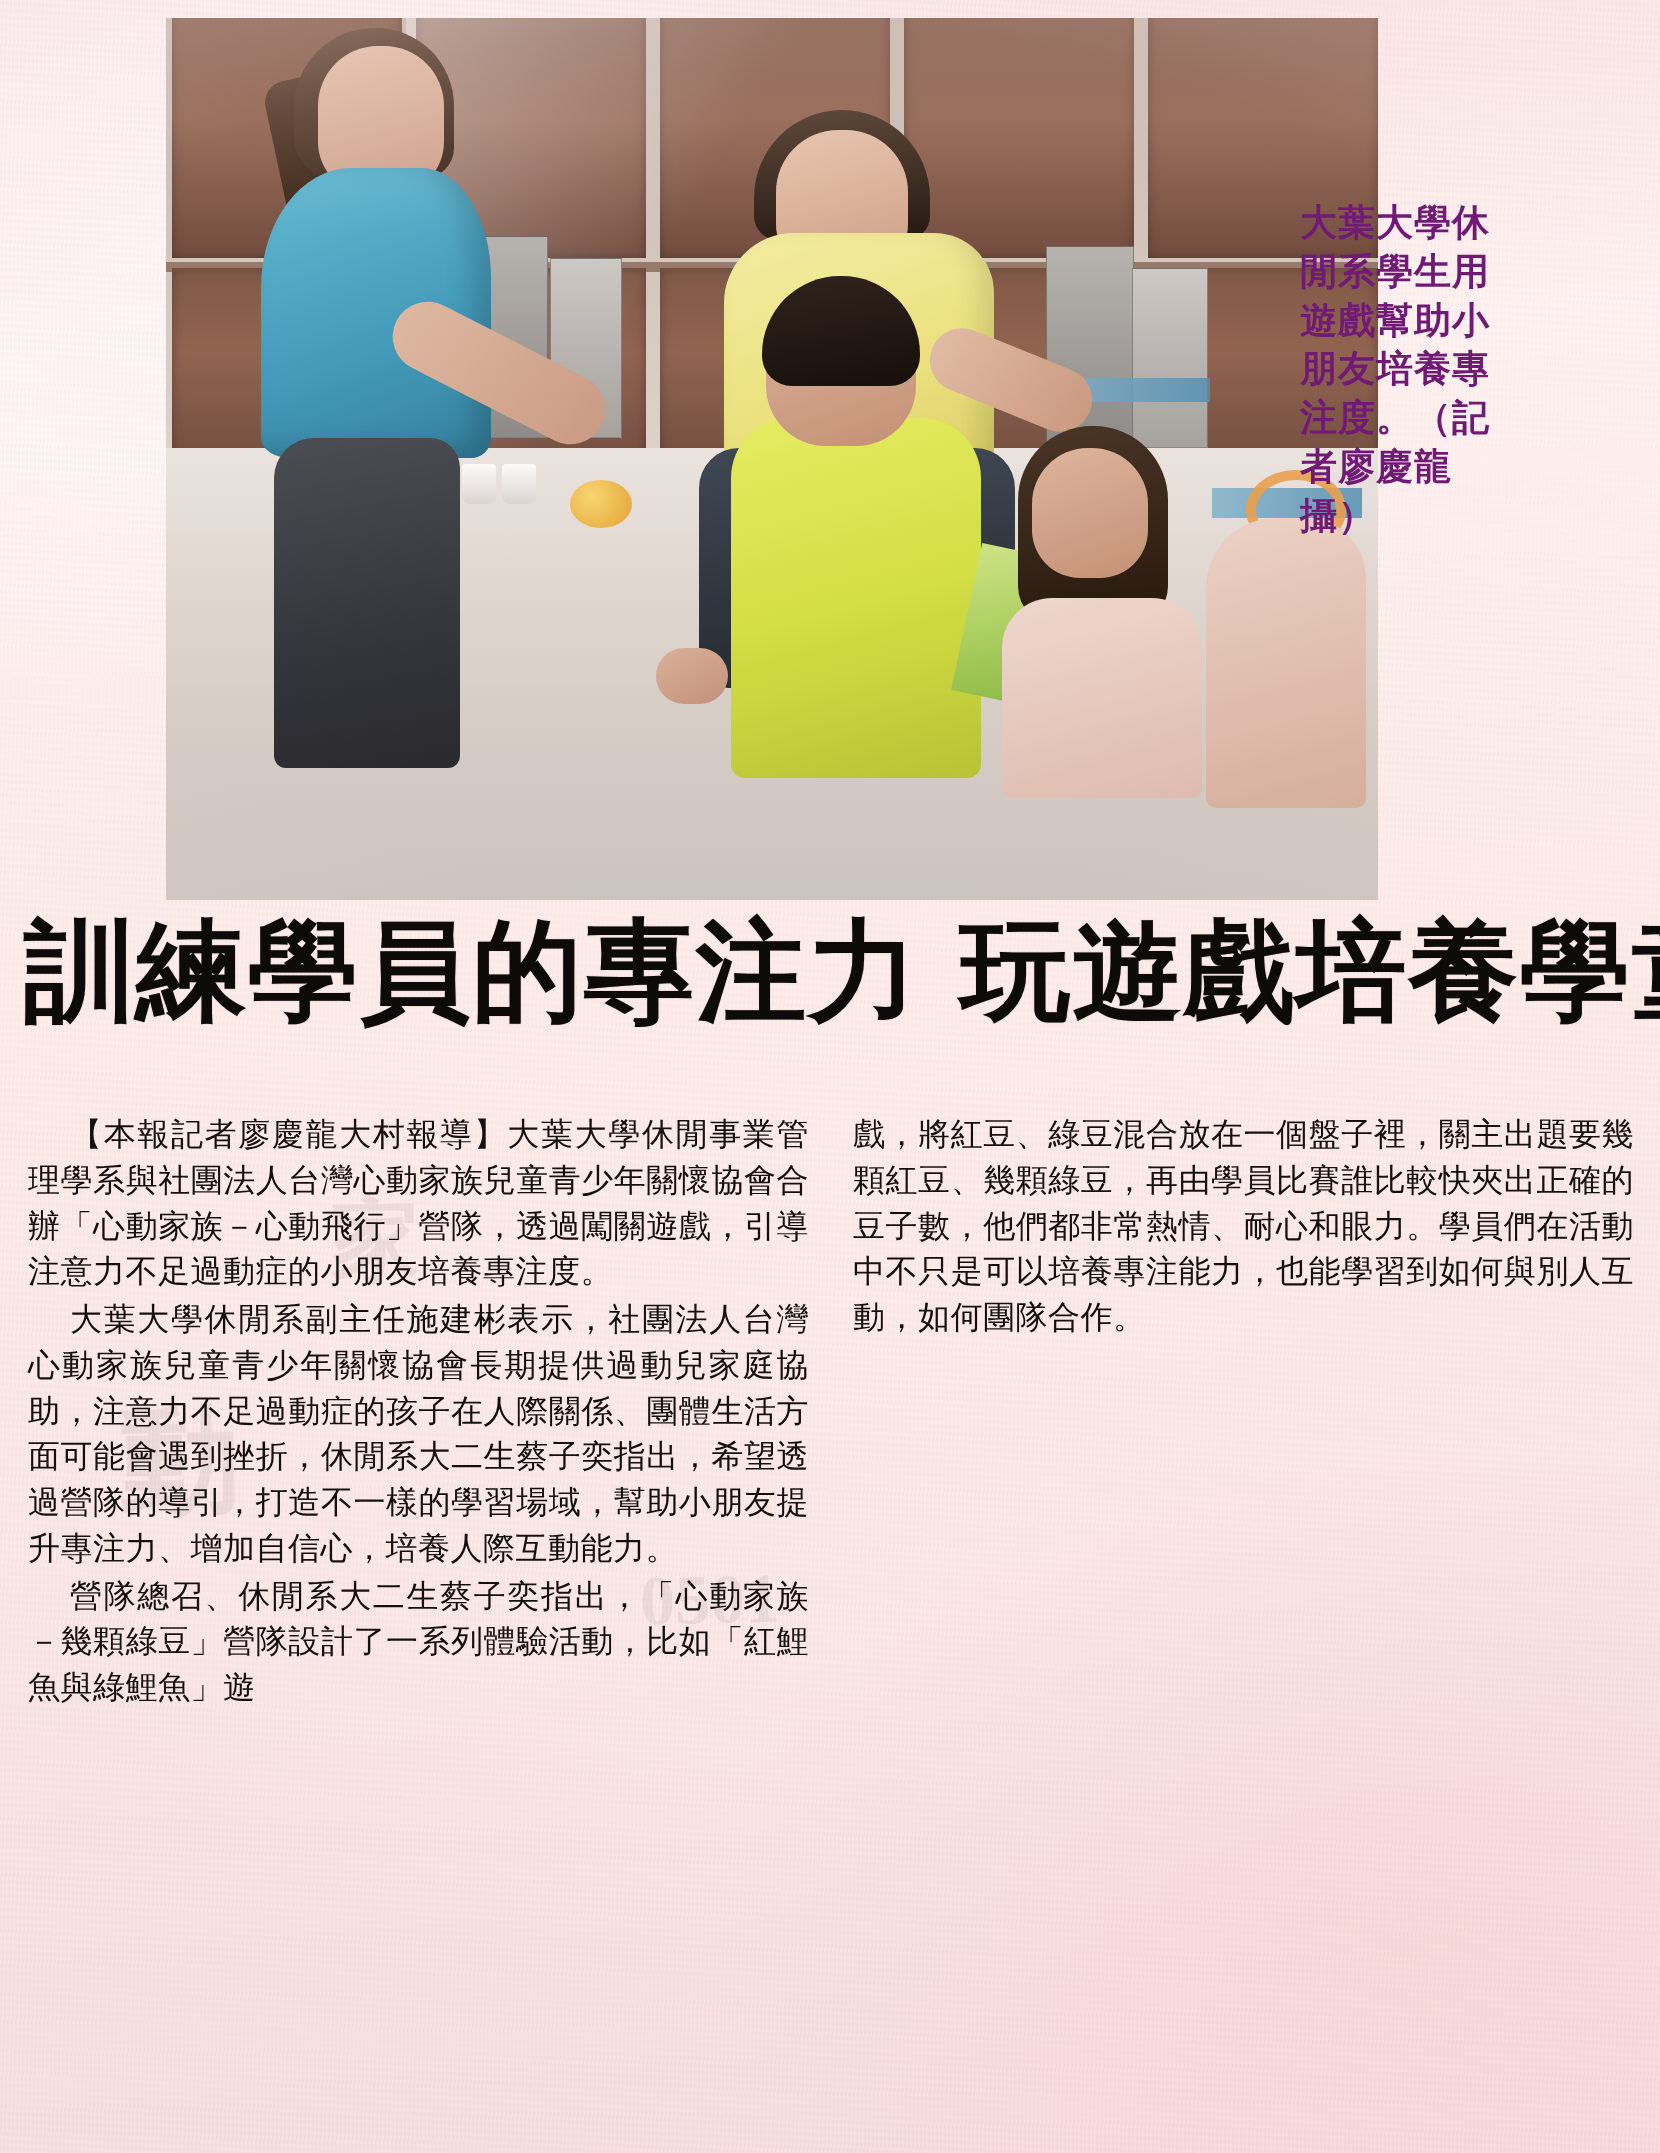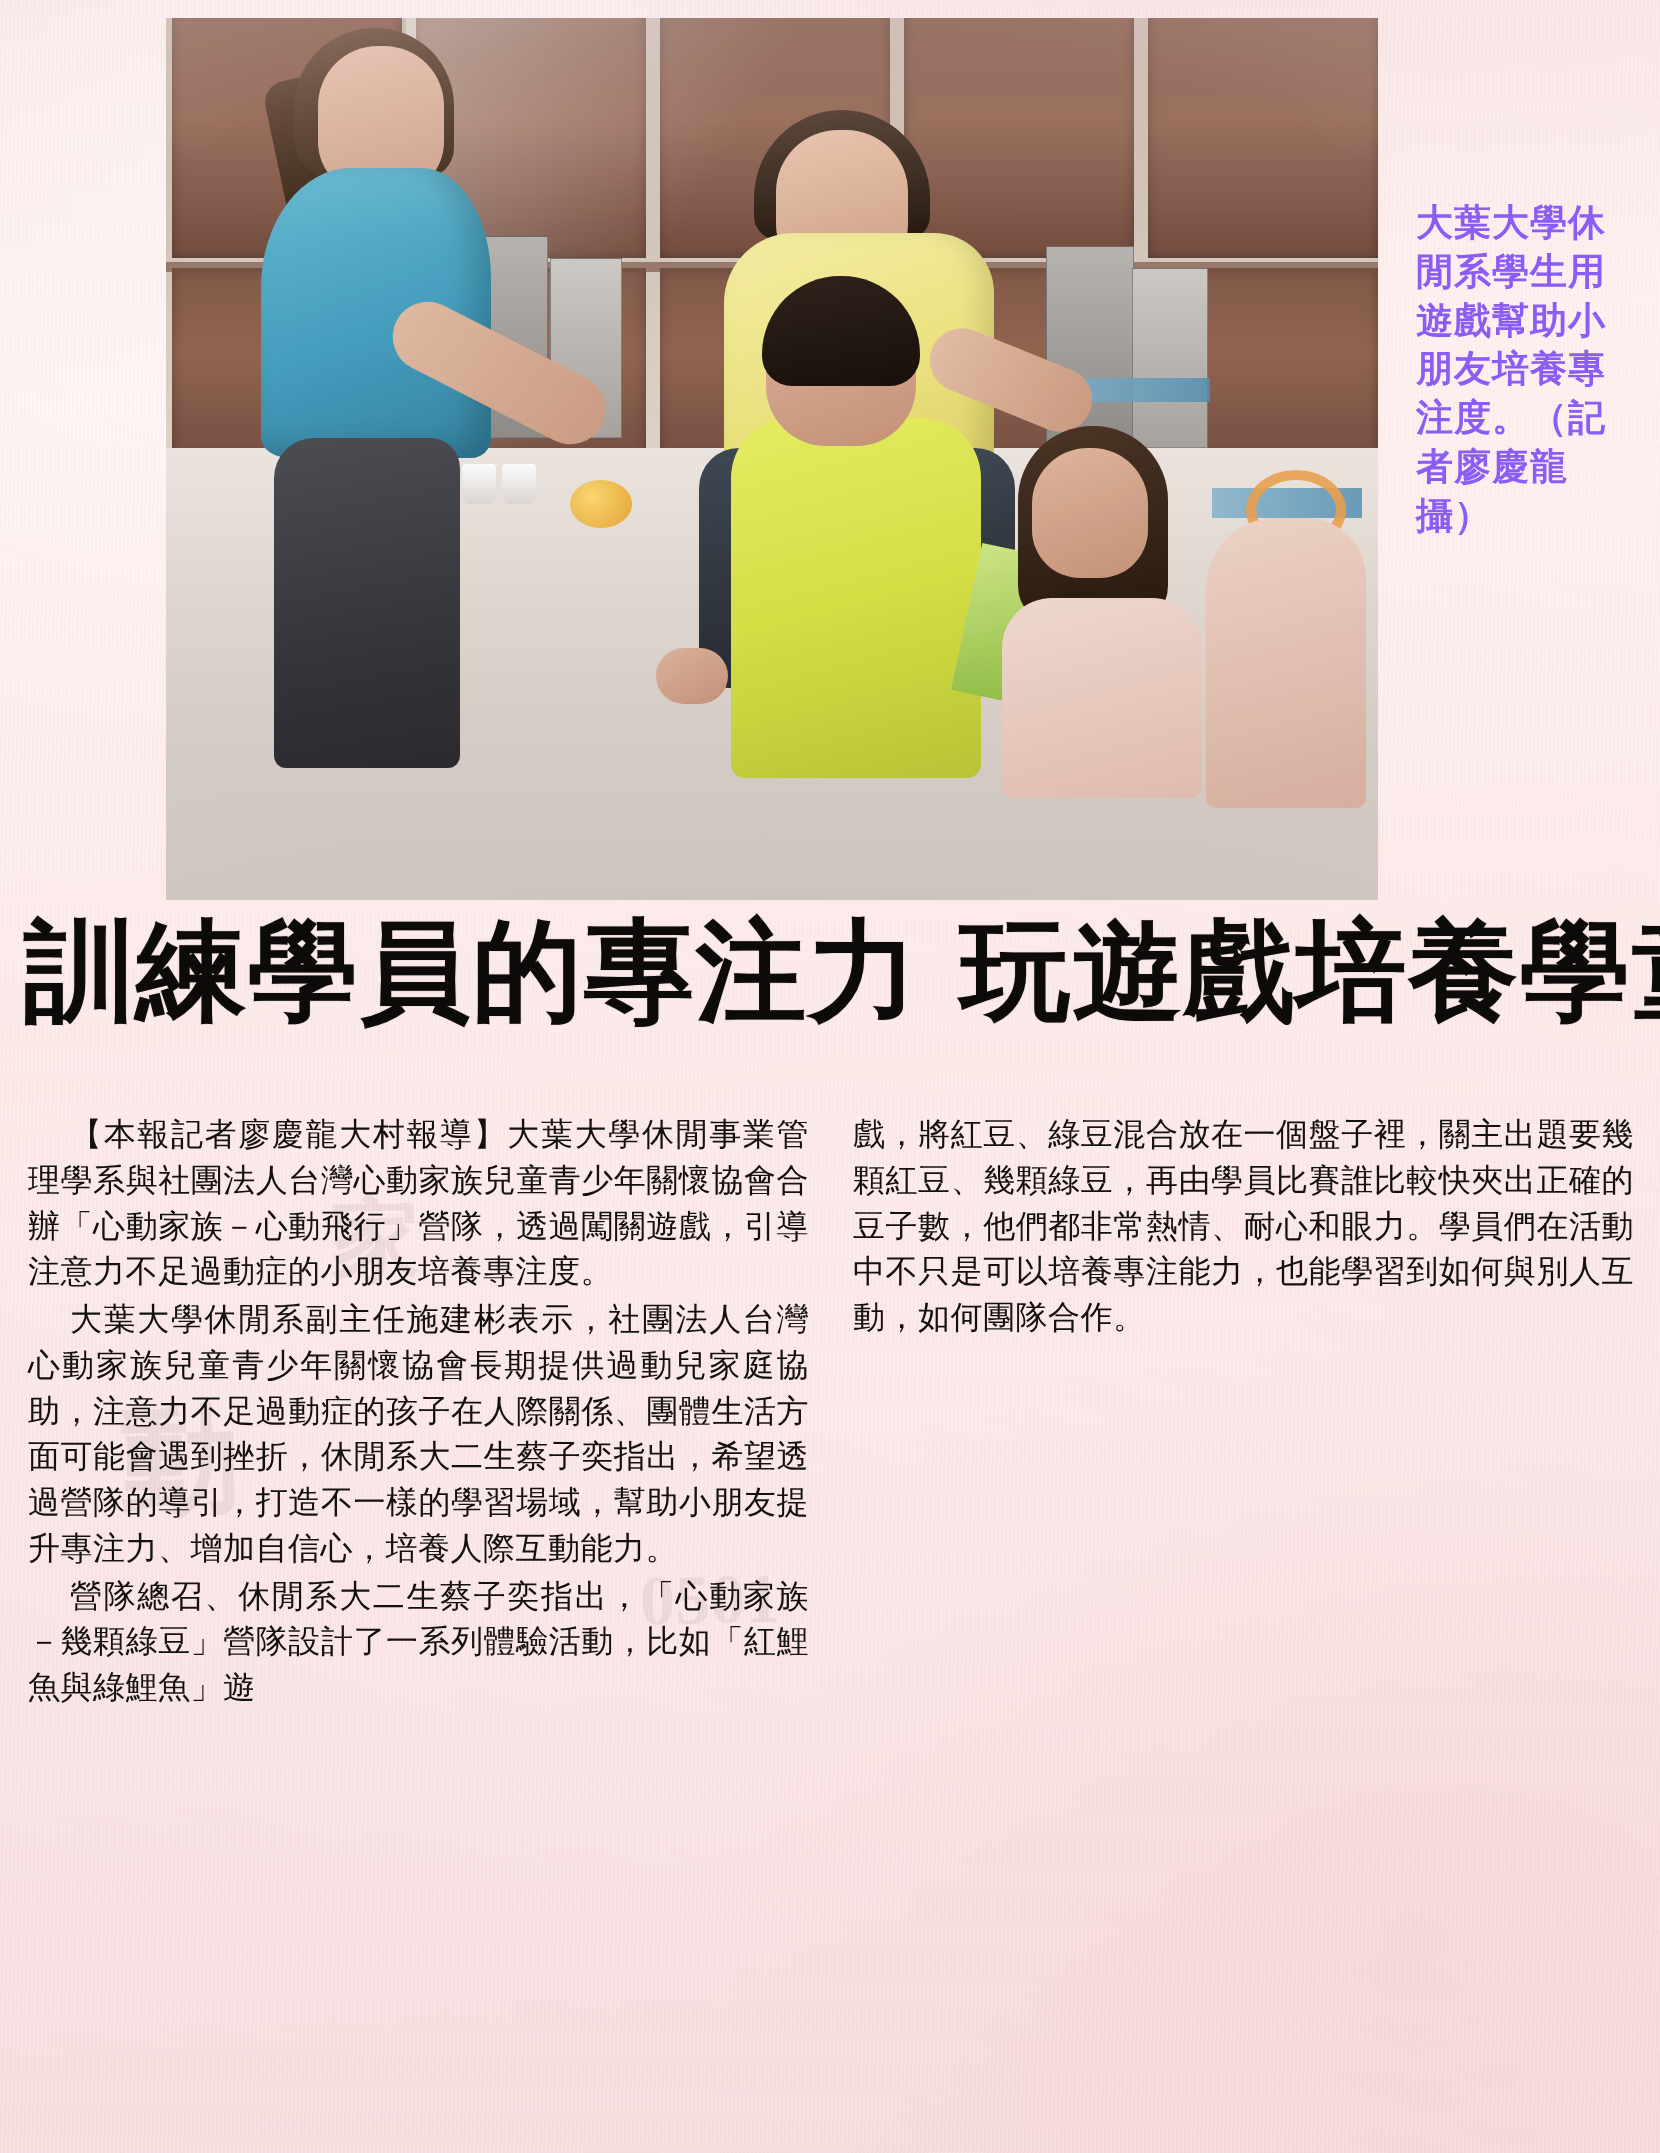--- a/index.html
+++ b/index.html
@@ -294,27 +294,27 @@
     position: absolute; inset: 0;
     background:
       linear-gradient(180deg, rgba(255,235,235,.18), rgba(255,255,255,0) 25%),
       radial-gradient(ellipse 120% 90% at 50% 50%, rgba(255,255,255,0) 55%, rgba(250,220,220,.35) 100%);
     pointer-events: none;
   }
 
   
   .caption {
     position: absolute;
-    left: 1416px;
+    left: 1300px;
     top: 198px;
     width: 200px;
     font-family: "DejaVu Serif", serif;
     font-size: 37px;
     line-height: 1.32;
-    color: #8b5cf6;
+    color: #701a75;
     letter-spacing: 1px;
     font-weight: 600;
   }
 
   
   .headline {
     position: absolute;
     left: 24px;
     top: 915px;
     width: 1612px;

